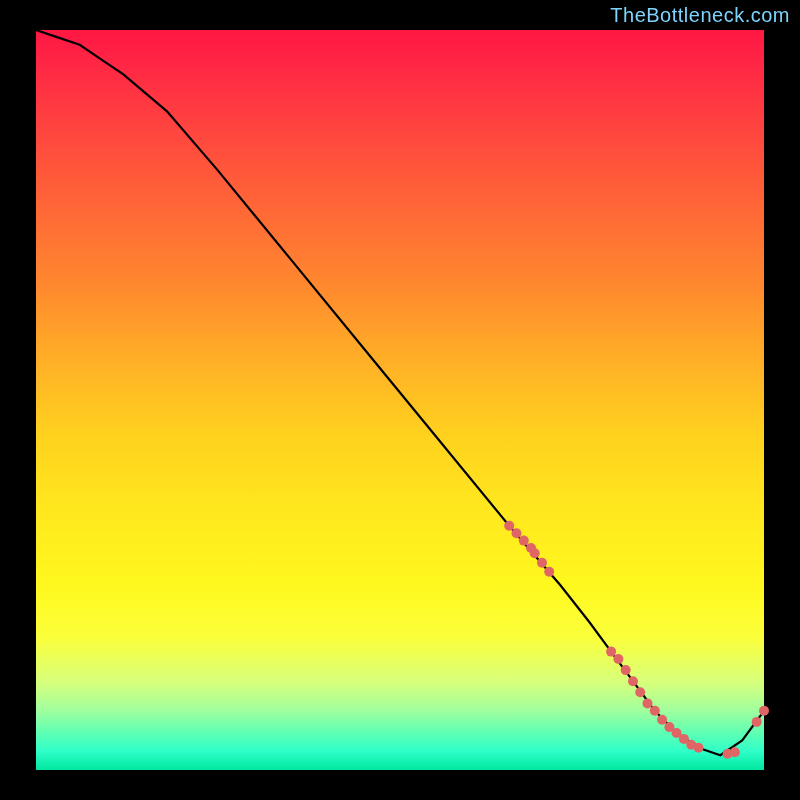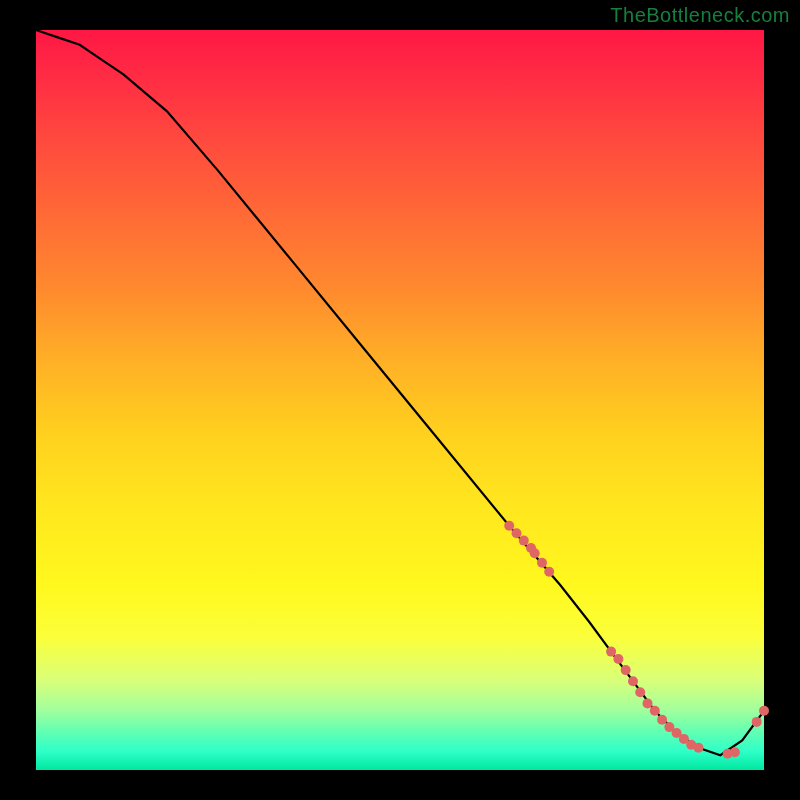--- a/index.html
+++ b/index.html
@@ -4,21 +4,21 @@
 <style>
   * { margin: 0; padding: 0; box-sizing: border-box; }
   html, body { width: 800px; height: 800px; overflow: hidden; }
   body { background: #000; position: relative; }
   .attribution {
     position: absolute;
     top: 4px;
     right: 10px;
     font-family: Arial, Helvetica, sans-serif;
     font-size: 20px;
-    color: #15803d;
+    color: #7dd3fc;
     letter-spacing: 0.5px;
   }
   svg { display: block; }
 </style>
 </head>
 <body>
 
 <div class="attribution">TheBottleneck.com</div>
 
 <svg id="chart-svg" width="800" height="800" viewBox="0 0 800 800">

